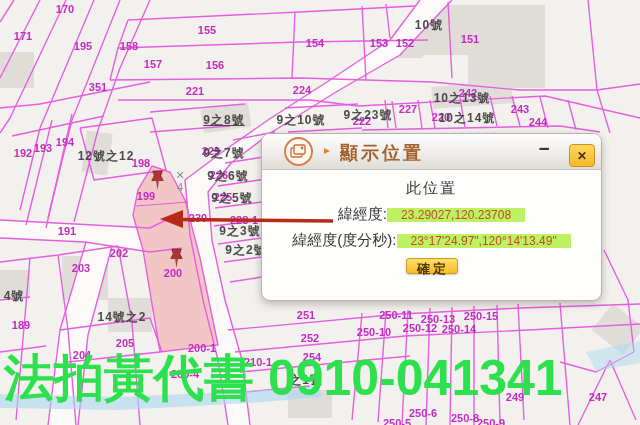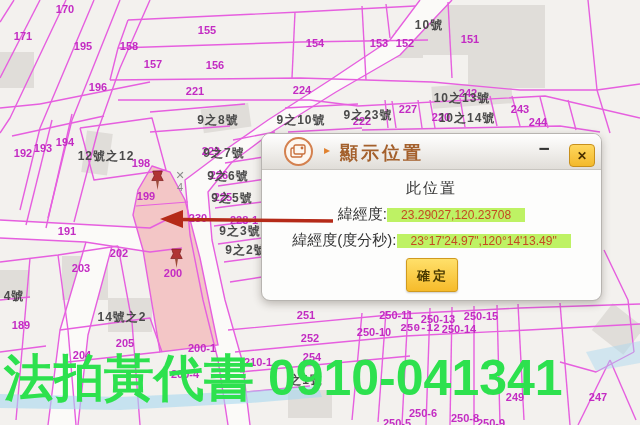--- a/index.html
+++ b/index.html
@@ -31,21 +31,21 @@
        color:#a4602c;letter-spacing:3px;}
   .btn-min{position:absolute;right:48px;top:2px;width:18px;height:26px;border:none;background:none;
        color:#333;font-size:19px;font-weight:bold;cursor:pointer;line-height:26px;padding:0;}
   .btn-close{position:absolute;right:6px;top:10px;width:26px;height:23px;
        background:linear-gradient(#ffd75e,#f3b92b);border:1px solid #c8901c;border-radius:4px;
        color:#4a3000;font-weight:bold;font-size:12px;cursor:pointer;padding:0;line-height:20px;}
   #dlg-body{padding-top:9px;text-align:center;}
   .pos-heading{font-size:15px;color:#333;letter-spacing:2px;}
   .row{margin-top:7px;font-size:15px;color:#333;white-space:nowrap;}
   .row .val{color:#c34a22;font-size:12px;background:#bef264;padding:0 14px;}
-  .btn-ok{margin-top:8px;width:52px;height:34px;background:linear-gradient(#ffe06a,#f6bb2b);
+  .btn-ok{margin-top:8px;width:52px;height:16px;background:linear-gradient(#ffe06a,#f6bb2b);
        border:1px solid #d09a1e;border-radius:3px;color:#4a3a00;font-size:13px;font-weight:bold;
        letter-spacing:3px;cursor:pointer;padding:0 0 0 3px;line-height:19px;
        box-shadow:0 1px 2px rgba(0,0,0,.2);}
   
   #arrow{position:absolute;left:0;top:0;z-index:30;pointer-events:none;}
   
   #ad{position:absolute;left:4px;top:353px;z-index:40;font-size:50px;font-weight:bold;
       color:#2de14e;white-space:nowrap;letter-spacing:0;line-height:1;pointer-events:none;}
 </style>
 </head>
@@ -172,21 +172,21 @@
       <polygon points="586,352 640,341 640,363 596,371" fill="#a8d8f0" opacity="0.45"></polygon>
     </g>
   </svg>
 
   <div id="labels">
       <span class="lbl p" style="left: 65px; top: 9px;">170</span>
       <span class="lbl p" style="left: 23px; top: 36px;">171</span>
       <span class="lbl p" style="left: 83px; top: 46px;">195</span>
       <span class="lbl p" style="left: 129px; top: 46px;">158</span>
       <span class="lbl p" style="left: 153px; top: 64px;">157</span>
-      <span class="lbl p" style="left: 98px; top: 87px;">196</span>
+      <span class="lbl p" style="left: 98px; top: 87px;">351</span>
       <span class="lbl p" style="left: 207px; top: 30px;">155</span>
       <span class="lbl p" style="left: 215px; top: 65px;">156</span>
       <span class="lbl p" style="left: 315px; top: 43px;">154</span>
       <span class="lbl p" style="left: 379px; top: 43px;">153</span>
       <span class="lbl p" style="left: 405px; top: 43px;">152</span>
       <span class="lbl p" style="left: 470px; top: 39px;">151</span>
       <span class="lbl p" style="left: 195px; top: 91px;">221</span>
       <span class="lbl p" style="left: 302px; top: 90px;">224</span>
       <span class="lbl p" style="left: 408px; top: 109px;">227</span>
       <span class="lbl p" style="left: 468px; top: 93px;">242</span>
@@ -207,38 +207,38 @@
       <span class="lbl p" style="left: 21px; top: 325px;">189</span>
       <span class="lbl p" style="left: 173px; top: 273px;">200</span>
       <span class="lbl p" style="left: 202px; top: 348px;">200-1</span>
       <span class="lbl p" style="left: 185px; top: 374px;">200-4</span>
       <span class="lbl p" style="left: 258px; top: 362px;">210-1</span>
       <span class="lbl p" style="left: 306px; top: 315px;">251</span>
       <span class="lbl p" style="left: 310px; top: 338px;">252</span>
       <span class="lbl p" style="left: 312px; top: 357px;">254</span>
       <span class="lbl p" style="left: 374px; top: 332px;">250-10</span>
       <span class="lbl p" style="left: 396px; top: 315px;">250-11</span>
-      <span class="lbl p" style="left: 420px; top: 328px; font-family: Liberation Mono, monospace;">250-12</span>
+      <span class="lbl p" style="left: 420px; top: 328px;">250-12</span>
       <span class="lbl p" style="left: 438px; top: 319px;">250-13</span>
       <span class="lbl p" style="left: 459px; top: 329px;">250-14</span>
       <span class="lbl p" style="left: 481px; top: 316px;">250-15</span>
       <span class="lbl p" style="left: 423px; top: 413px;">250-6</span>
       <span class="lbl p" style="left: 397px; top: 423px;">250-5</span>
       <span class="lbl p" style="left: 465px; top: 418px;">250-8</span>
       <span class="lbl p" style="left: 491px; top: 423px;">250-9</span>
       <span class="lbl p" style="left: 515px; top: 397px;">249</span>
       <span class="lbl p" style="left: 598px; top: 397px;">247</span>
       <span class="lbl p" style="left: 198px; top: 218px;">230</span>
       <span class="lbl p" style="left: 244px; top: 220px;">228-1</span>
       <span class="lbl p" style="left: 211px; top: 151px;">229</span>
       <span class="lbl p" style="left: 219px; top: 175px;">226</span>
       <span class="lbl p" style="left: 223px; top: 197px;">225</span>
       <span class="lbl h" style="left: 429px; top: 25px;">10號</span>
       <span class="lbl h" style="left: 106px; top: 156px;">12號之12</span>
-      <span class="lbl h" style="left: 218px; top: 120px;">9之8號</span>
+      <span class="lbl h" style="left: 224px; top: 120px; text-decoration: underline;">9之8號</span>
       <span class="lbl h" style="left: 301px; top: 120px;">9之10號</span>
       <span class="lbl h" style="left: 368px; top: 115px; text-align: right;">9之23號</span>
       <span class="lbl h" style="left: 462px; top: 98px;">10之13號</span>
       <span class="lbl h" style="left: 467px; top: 118px;">10之14號</span>
       <span class="lbl h" style="left: 224px; top: 153px;">9之7號</span>
       <span class="lbl h" style="left: 228px; top: 176px;">9之6號</span>
       <span class="lbl h" style="left: 232px; top: 198px;">9之5號</span>
       <span class="lbl h" style="left: 240px; top: 231px;">9之3號</span>
       <span class="lbl h" style="left: 246px; top: 250px;">9之2號</span>
       <span class="lbl h" style="left: 122px; top: 317px; text-align: center;">14號之2</span>

